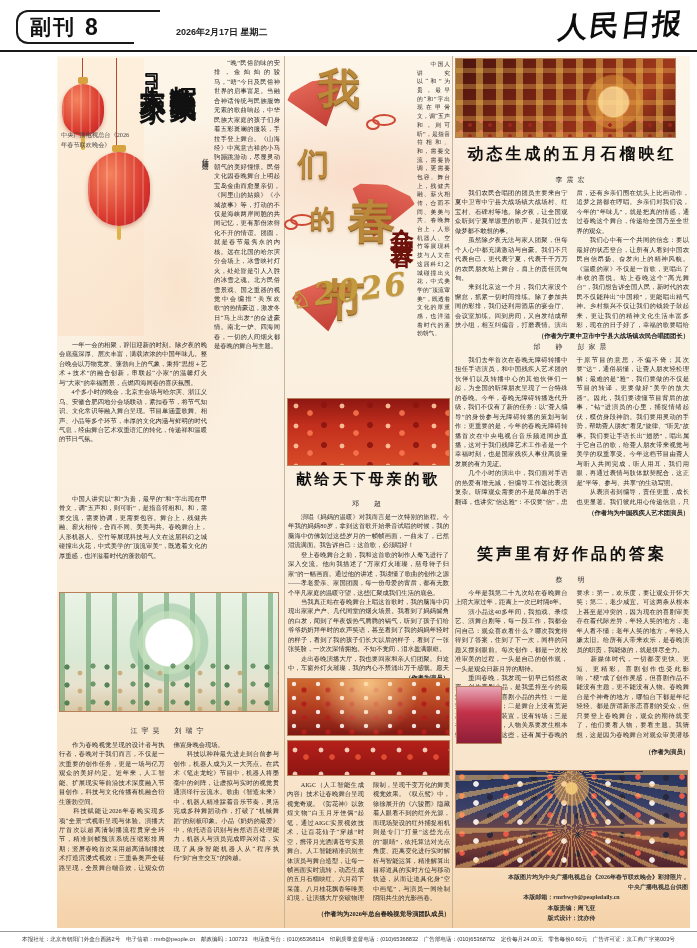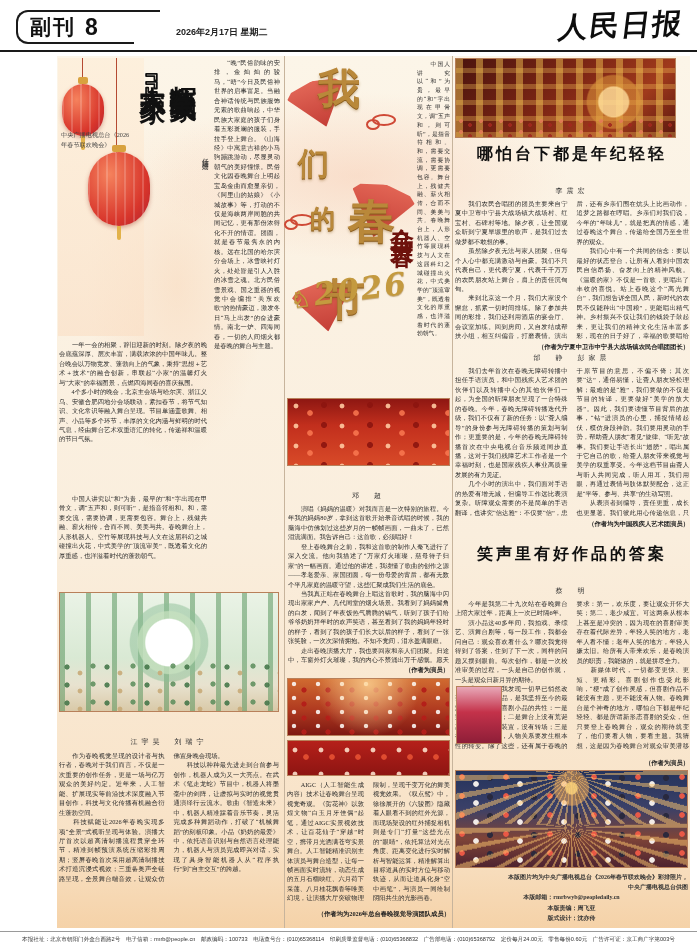--- a/index.html
+++ b/index.html
@@ -30,21 +30,21 @@
     background:
       radial-gradient(closest-side at 300px 120px, rgba(246,196,170,.45), transparent 70%),
       radial-gradient(closest-side at 120px 230px, rgba(247,205,170,.4), transparent 75%),
       linear-gradient(180deg,#fcf5e8 0%, #faeedd 55%, #f8e2c6 90%, #f5d2a8 100%);
   }
   .vdiv{position:absolute; top:0; width:1px; height:100%; background:#c7b49c;}
   
   .body-text{font-size:6.3px; line-height:1.5; text-align:justify; color:#2a2a2a; white-space:pre-line; overflow:hidden;}
   .cols2{column-count:2; column-gap:9px;}
   .headline{font-weight:700; color:#0f0f0f; text-align:center; letter-spacing:3px;}
-  .byline{font-size:7px; text-align:center; color:#333; letter-spacing:4px; margin-top:21px;}
+  .byline{font-size:7px; text-align:center; color:#333; letter-spacing:4px; margin-top:10px;}
   .endnote{font-size:6.3px; font-weight:700; text-align:right; color:#222; margin-top:2px;}
   .vert{writing-mode:vertical-rl; text-orientation:upright;}
   
   .lantern-zone{position:absolute; left:1px; top:2px; width:86px; height:278px;
     background:linear-gradient(180deg,rgba(253,239,219,.9),rgba(250,222,196,.6)); overflow:visible;}
   .lantern{position:absolute; border-radius:50%/44%;
     background:
       repeating-linear-gradient(90deg, rgba(255,255,255,.18) 0 2px, transparent 2px 9px),
       radial-gradient(ellipse at 35% 30%, #f5825d, #d8352b 65%, #b02030 100%);
     box-shadow:0 2px 4px rgba(150,40,20,.35);}
@@ -189,41 +189,42 @@
       <div class="gold-char" style="left:22px; top:150px; font-size:25px">的</div>
       <div class="gold-char" style="left:60px; top:142px; font-size:47px">春</div>
       <div class="gold-char" style="left:34px; top:222px; font-size:43px">节</div>
       <div class="year-script" style="left:2px; top:216px"><span class="horse-glyph">♘</span><span>2026</span></div>
       <div class="slogan-vert" style="left:98px; top:152px">金马贺春</div>
     </div>
     <div class="body-text" style="position:absolute; left:360px; top:4px; width:33px; height:284px; font-size:5.8px">　　中国人讲究以“和”为贵，最早的“和”字出现在甲骨文，调“五声和，则可听”，是指音符相和。和，需要交流，需要协调，更需要包容。舞台上，残健共融、薪火相传，合而不同、美美与共。春晚舞台上，人形机器人、空竹等展现科技与人文在这届科幻之城碰撞出火花，中式美学的“顶流审美”，既透着文化的厚重感，也洋溢着时代的蓬勃朝气。</div>
 
     <div class="photo photo-redcrowd" style="position:absolute; left:230px; top:342px; width:163px; height:68px"></div>
     <div style="position:absolute; left:231px; top:414px; width:161px">
+      <div class="headline" style="font-size:15px">献给天下母亲的歌</div>
       <div class="byline">邓　超</div>
       <div class="body-text" style="height:160px; margin-top:3px">　　演唱《妈妈的温暖》对我而言是一次特别的旅程。今年我的妈妈80岁，拿到这首歌开始录音试唱的时候，我的脑海中仿佛划过这些岁月的一帧帧画面，一曲未了，已然泪流满面。我告诉自己：这首歌，必须唱好！
 　　登上春晚舞台之前，我和这首歌的制作人秦飞进行了深入交流。他向我描述了“万家灯火璀璨，慈母待子归家”的一幅画面。通过他的讲述，我读懂了歌曲的创作之源——孝老爱亲、家国团圆，每一份母爱的背后，都有无数个平凡家庭的温暖守望，这些汇聚成我们生活的底色。
 　　当我真正站在春晚舞台上唱这首歌时，我的脑海中闪现出家家户户、几代同堂的烟火场景。我看到了妈妈鬓角的白发，闻到了年夜饭热气腾腾的锅气，听到了孩子们给爷爷奶奶拜年时的欢声笑语，甚至看到了我的妈妈年轻时的样子，看到了我的孩子们长大以后的样子，看到了一张张笑脸，一次次深情拥抱。不知不觉间，泪水盈满眼眶。
 　　走出春晚演播大厅，我也要回家和亲人们团聚。归途中，车窗外灯火璀璨，我的内心不禁涌出万千感慨。愿天下母亲健康长寿平平安安，愿祖国母亲永远国泰民安。</div>
       <div class="endnote">（作者为演员）</div>
     </div>
     <div class="photo photo-choir" style="position:absolute; left:230px; top:622px; width:163px; height:58px"></div>
     <div class="photo photo-strip" style="position:absolute; left:230px; top:684px; width:163px; height:36px"></div>
     <div style="position:absolute; left:230px; top:724px; width:163px">
       <div class="body-text cols2" style="height:128px">　　AIGC（人工智能生成内容）技术让春晚舞台呈现视觉奇观。《贺花神》以敦煌文物“白玉月牙佳偶”起笔，通过AIGC实景视效技术，让百花仙子“穿越”时空，携带月光洒满苍穹实景舞台。人工智能精准识别主体演员与舞台造型，让每一帧画面实时流转，动态生成的五月石榴映红、六月荷下采莲、八月桂花飘香等唯美幻境，让演播大厅突破物理限制，呈现千变万化的舞美视觉效果。《双点鸳》中，徐徐展开的《六骏图》隐藏着人眼看不到的红外光源，而现场架设的红外捕捉相机则是专门“打量”这些光点的“眼睛”，依托算法对光点角度、距离变化进行实时解析与智能运算，精准解算出目标道具的实时方位与移动轨迹，从而让道具化身“空中画笔”，与演员一同绘制阴阳共生的光影画卷。
 　　从自主技术的突破到互动体验的升级，这不仅是一场视听盛宴，更是文化自信的生动展现。在科技赋能文化的热潮中，春晚正以持续的创新活力，让中华优秀传统文化在新时代绽放出更加绚丽的光彩。</div>
       <div class="endnote">（作者均为2026年总台春晚视觉导演团队成员）</div>
     </div>
 
     <div class="photo photo-gala" style="position:absolute; left:398px; top:2px; width:221px; height:80px">
       <div class="audience"></div>
     </div>
 
     <div style="position:absolute; left:398px; top:88px; width:234px">
-      <div class="headline" style="font-size:16px">哪怕台下都是年纪轻轻</div>
+      <div class="headline" style="font-size:16px">动态生成的五月石榴映红</div>
       <div class="byline">李震宏</div>
       <div class="body-text cols2" style="height:142px; margin-top:3px">　　我们农民合唱团的团员主要来自宁夏中卫市中宁县大战场镇大战场村、红宝村、石碑村等地。除夕夜，让全国观众听到宁夏旱塬里的歌声，是我们过去做梦都不敢想的事。
 　　虽然除夕夜无法与家人团聚，但每个人心中都充满激动与自豪。我们不只代表自己，更代表宁夏，代表千千万万的农民朋友站上舞台，肩上的责任沉甸甸。
 　　来到北京这一个月，我们大家没个懈怠，抓紧一切时间排练。除了参加共同的彩排，我们还利用酒店的宴会厅、会议室加练。回到房间，又自发结成帮扶小组，相互纠偏音，打磨表情。演出后，还有乡亲们围在炕头上比画动作，追梦之路都在哼唱。乡亲们对我们说，今年的“年味儿”，就是把真的情感，通过春晚这个舞台，传递给全国乃至全世界的观众。
 　　我们心中有一个共同的信念：要以最好的状态登台，让所有人看到中国农民自信昂扬、奋发向上的精神风貌。《温暖的家》不仅是一首歌，更唱出了丰收的喜悦。站上春晚这个“高光舞台”，我们想告诉全国人民，新时代的农民不仅能种出“中国粮”，更能唱出精气神。乡村振兴不仅让我们的钱袋子鼓起来，更让我们的精神文化生活丰富多彩，现在的日子好了，幸福的歌要唱给大家听。
 　　演出结束后，我们计划去天安门广场走一走，如果时间允许，再去故宫看一看。团里大多数人是第一次来北京，大家都盼着能多看看这些个向往已久的地方。</div>
       <div class="endnote">（作者为宁夏中卫市中宁县大战场镇农民合唱团团长）</div>
     </div>
 
     <div style="position:absolute; left:398px; top:276px; width:234px">

